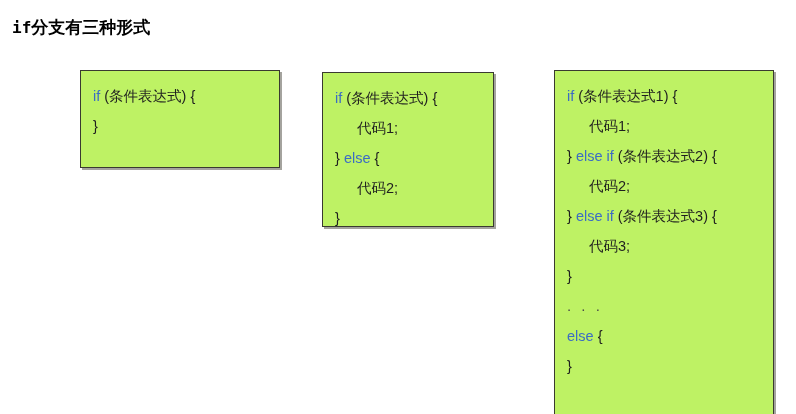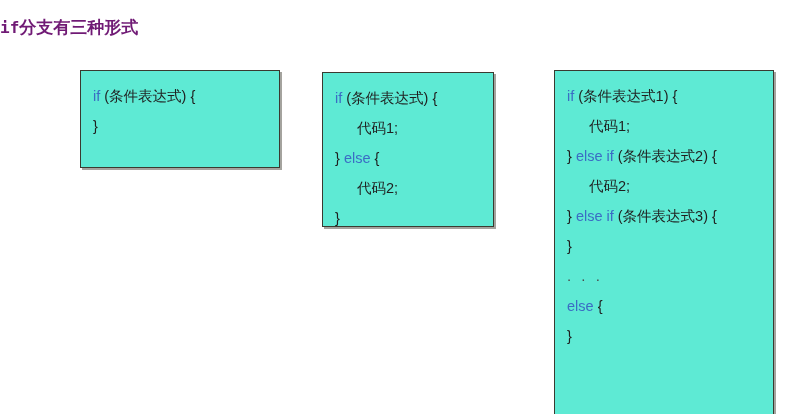--- a/index.html
+++ b/index.html
@@ -11,38 +11,38 @@
     width: 796px;
     height: 414px;
     position: relative;
     font-family: "Liberation Sans", sans-serif;
     overflow: hidden;
   }
 
   
   #page-title {
     position: absolute;
-    left: 0;
+    left: 12px;
     top: 16px;
     font-size: 17px;
     font-weight: bold;
-    color: #701a75;
+    color: #000000;
     letter-spacing: 0px;
     white-space: nowrap;
   }
   #page-title .kw-mono {
     font-family: "DejaVu Sans Mono", "Liberation Mono", monospace;
     font-weight: bold;
     font-size: 16px;
   }
 
   
   .code-box {
     position: absolute;
-    background: #5eead4;
+    background: #bef264;
     border: 1px solid #3a3a30;
     box-sizing: border-box;
     box-shadow: 2px 2px 0 rgba(90,88,78,0.55);
     padding: 10px 12px 8px 12px;
     font-family: "Liberation Sans", sans-serif;
     font-size: 14.5px;
     color: #1f1f1f;
     line-height: 30px;
   }
 
@@ -81,17 +81,18 @@
     <div class="code-line"><span>} </span><span class="kw">else</span><span> {</span></div>
     <div class="code-line indent"><span>代码2;</span></div>
     <div class="code-line"><span>}</span></div>
   </div>
 <div class="code-box" id="box-elseif">
     <div class="code-line"><span class="kw">if</span><span> (条件表达式1) {</span></div>
     <div class="code-line indent"><span>代码1;</span></div>
     <div class="code-line"><span>} </span><span class="kw">else if</span><span> (条件表达式2) {</span></div>
     <div class="code-line indent"><span>代码2;</span></div>
     <div class="code-line"><span>} </span><span class="kw">else if</span><span> (条件表达式3) {</span></div>
+    <div class="code-line indent"><span>代码3;</span></div>
     <div class="code-line"><span>}</span></div>
     <div class="code-line"><span class="dots">. . .</span></div>
     <div class="code-line"><span class="kw">else</span><span> {</span></div>
     <div class="code-line"><span>}</span></div>
   </div>
 
 </body></html>

